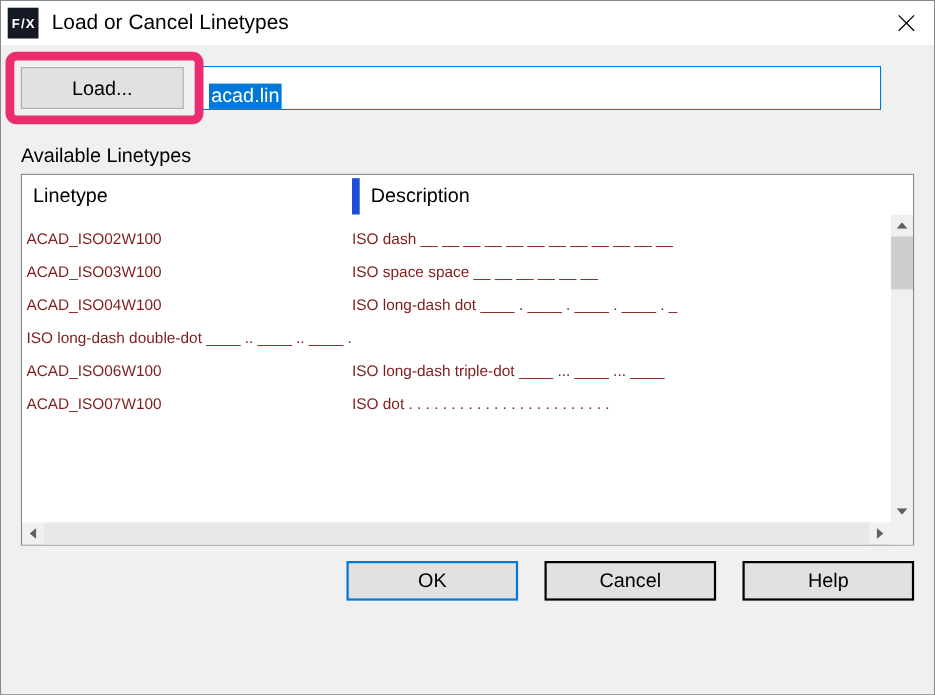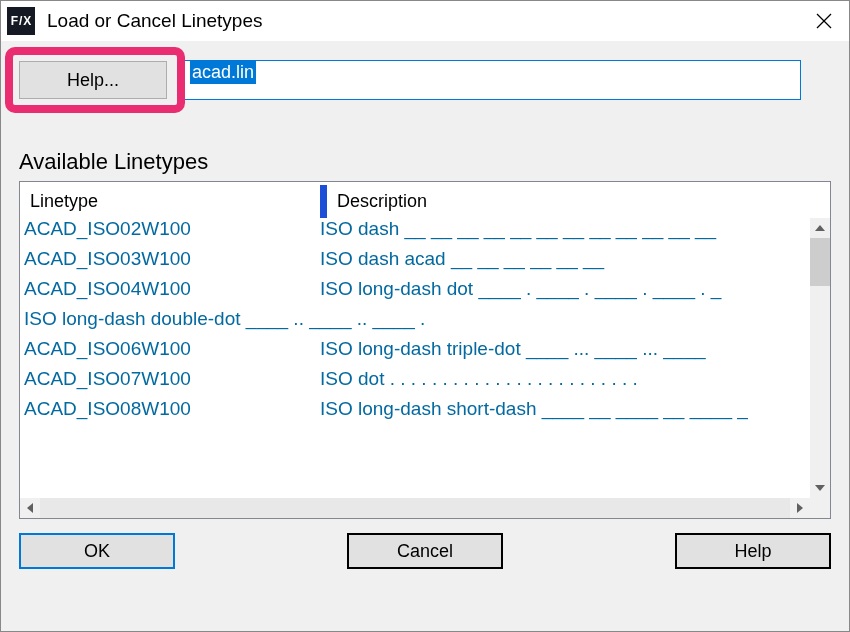--- a/index.html
+++ b/index.html
@@ -95,34 +95,34 @@
       font-size: 18px;
       cursor: pointer;
       margin-right: 16px;
     }
     .file-input-wrap {
       flex: 1;
       height: 40px;
       background: #fff;
       border: 1px solid #0078d7;
       display: flex;
-      align-items: flex-start;
+      align-items: flex-end;
       padding: 0 6px;
       margin-right: 30px;
     }
     .file-input-text {
       background: #0078d7;
       color: #fff;
       padding: 1px 2px;
       font-size: 18px;
     }
     .section-label {
-      margin-top: 40px;
+      margin-top: 22px;
       margin-bottom: 6px;
-      font-size: 22px;
+      font-size: 18px;
       color: #000;
     }
     .listbox {
       background: #fff;
       border: 1px solid #828790;
       height: 338px;
       position: relative;
       display: flex;
       flex-direction: column;
     }
@@ -150,23 +150,23 @@
       overflow: hidden;
     }
     .list-body {
       flex: 1;
       overflow: hidden;
       padding-left: 4px;
     }
     .row {
       display: flex;
       height: 30px;
-      align-items: flex-start;
-      font-size: 19px;
-      color: #0369a1;
+      align-items: flex-end;
+      font-size: 14px;
+      color: #7f1d1d;
       white-space: nowrap;
     }
     .row .c1 {
       width: 296px;
       overflow: hidden;
     }
     .row .c2 {
       flex: 1;
       overflow: hidden;
     }
@@ -215,21 +215,21 @@
     .hscroll .track {
       flex: 1;
       background: #e8e8e8;
     }
     .hscroll .spacer {
       width: 20px;
       background: #f0f0f0;
     }
     .button-row {
       display: flex;
-      justify-content: space-between;
+      justify-content: flex-end;
       gap: 24px;
       margin-top: 14px;
     }
     .dlg-btn {
       width: 156px;
       height: 36px;
       background: #e1e1e1;
       border: 2px solid #000000;
       font-size: 18px;
       cursor: pointer;
@@ -253,61 +253,57 @@
       <svg viewBox="0 0 16 16">
         <line x1="1" y1="1" x2="15" y2="15" stroke="#000" stroke-width="1.2"></line>
         <line x1="15" y1="1" x2="1" y2="15" stroke="#000" stroke-width="1.2"></line>
       </svg>
     </div>
   </div>
 
   <div class="content">
     <div class="file-row">
       <div class="highlight-box"></div>
-      <button class="file-btn">Help...</button>
+      <button class="file-btn">Load...</button>
       <div class="file-input-wrap">
         <span class="file-input-text">acad.lin</span>
       </div>
     </div>
 
     <div class="section-label">Available Linetypes</div>
 
     <div class="listbox">
       <div class="list-header">
         <div class="col col-linetype">Linetype</div>
         <div class="col col-desc">Description</div>
       </div>
       <div class="list-body-wrap">
         <div class="list-body">
           <div class="row">
             <div class="c1">ACAD_ISO02W100</div>
             <div class="c2">ISO dash __ __ __ __ __ __ __ __ __ __ __ __</div>
           </div>
           <div class="row">
             <div class="c1">ACAD_ISO03W100</div>
-            <div class="c2">ISO dash acad __    __    __    __    __    __</div>
+            <div class="c2">ISO space space __    __    __    __    __    __</div>
           </div>
           <div class="row">
             <div class="c1">ACAD_ISO04W100</div>
             <div class="c2">ISO long-dash dot ____ . ____ . ____ . ____ . _</div>
           </div>
           <div class="row">
             <div class="c2">ISO long-dash double-dot ____ .. ____ .. ____ .</div>
           </div>
           <div class="row">
             <div class="c1">ACAD_ISO06W100</div>
             <div class="c2">ISO long-dash triple-dot ____ ... ____ ... ____</div>
           </div>
           <div class="row">
             <div class="c1">ACAD_ISO07W100</div>
             <div class="c2">ISO dot . . . . . . . . . . . . . . . . . . . . . . . .</div>
-          </div>
-          <div class="row">
-            <div class="c1">ACAD_ISO08W100</div>
-            <div class="c2">ISO long-dash short-dash ____ __ ____ __ ____ _</div>
           </div>
         </div>
         <div class="vscroll">
           <div class="arrow up">
             <svg width="10" height="6" viewBox="0 0 10 6">
                 <polygon points="5,0 10,6 0,6" fill="#606060"></polygon>
               </svg>
           </div>
           <div class="thumb"></div>
           <div class="arrow down">

